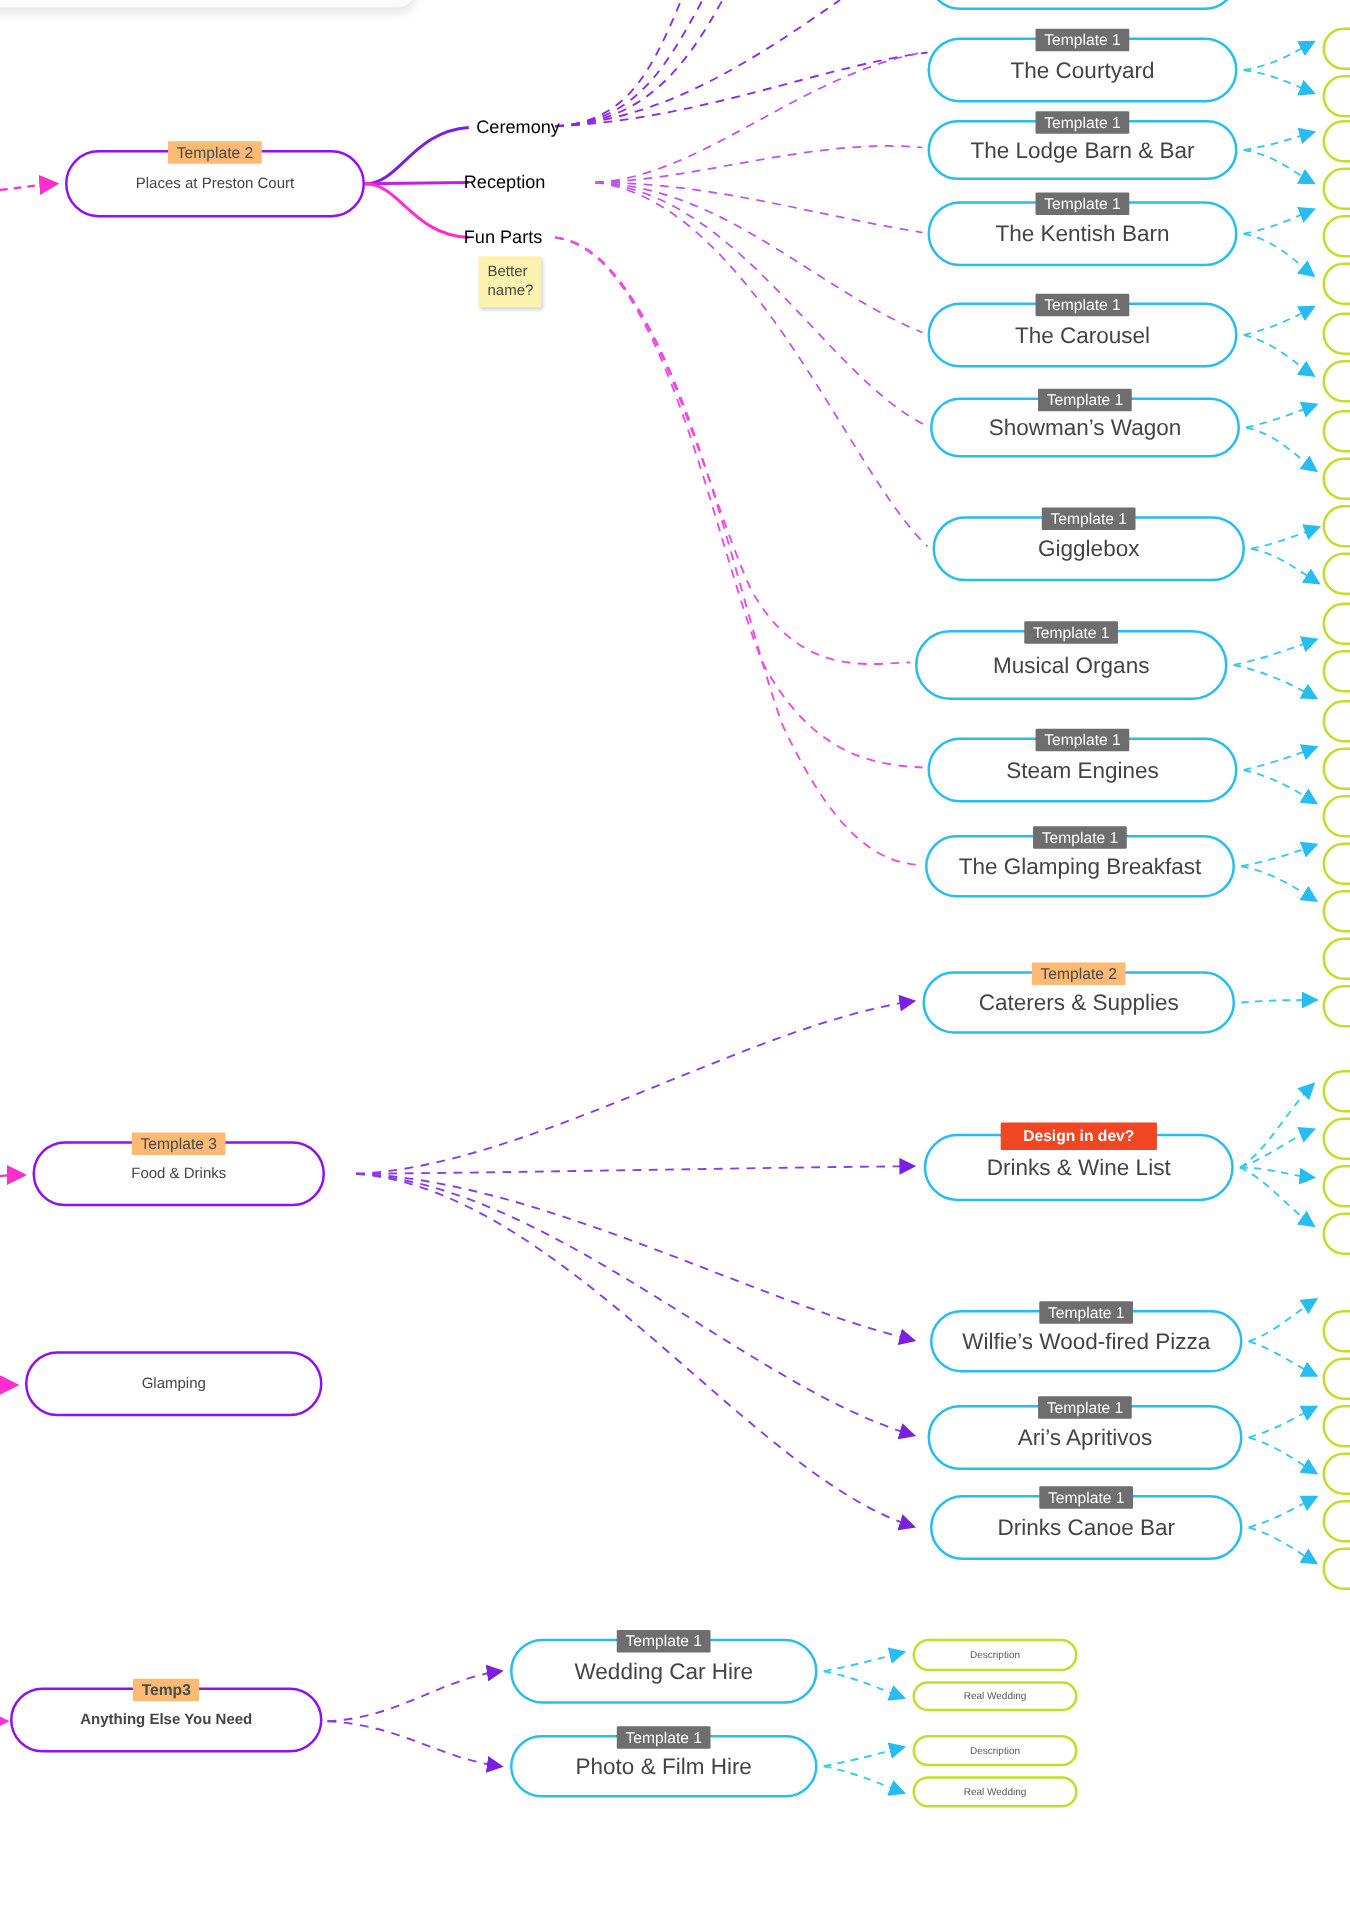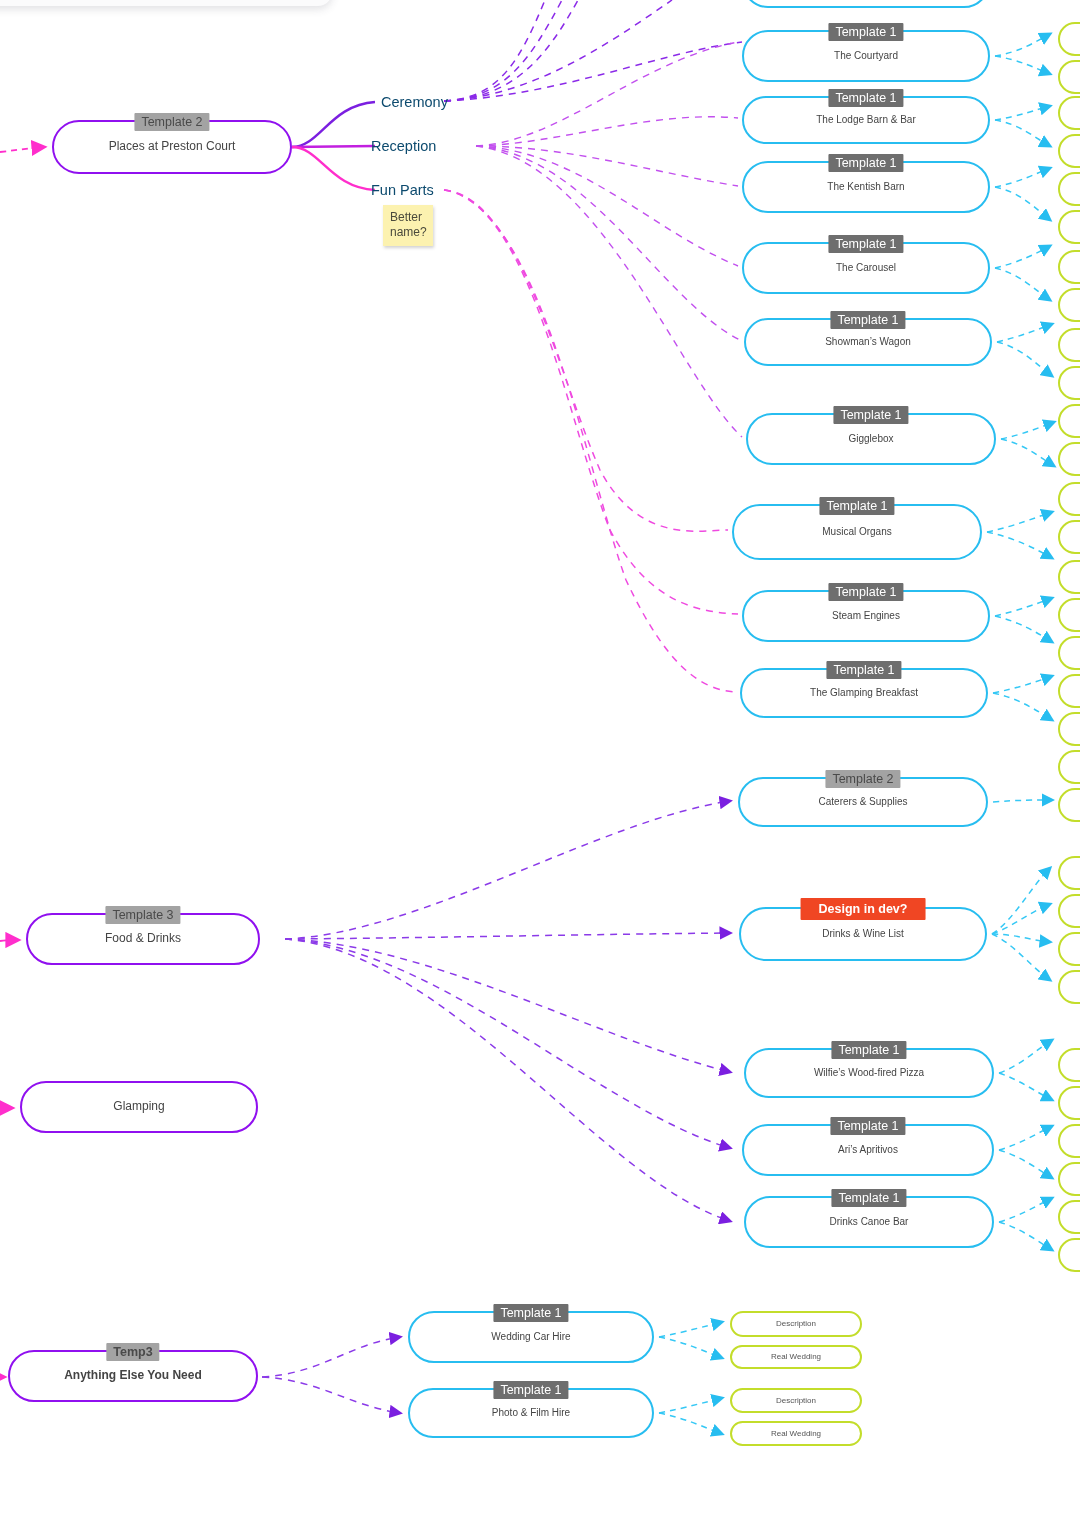--- a/index.html
+++ b/index.html
@@ -25,37 +25,37 @@
     position:absolute; display:flex; align-items:center; justify-content:center;
     background:#ffffff; border:2.2px solid #a020f0; border-radius:999px;
     text-align:center; line-height:1.15;
   }
   .node .label{ padding:0 16px; display:block; }
   .node.purple{ border-color:#9010ef; }
   .node.cyan  { border-color:#27bdf0; }
   .node.lime  { border-color:#c3dd2b; border-width:2px;align-items:center; }
 
   .n-lg .label{ font-size:12px; }
-  .n-md .label{ font-size:10px; }
+  .n-md .label{ font-size:18px; }
   .n-sm .label{ font-size:8px; color:#555; }
 
   
   .badge{
     position:absolute; top:-9px; left:50%; transform:translateX(-50%);
     font-size:12.5px; line-height:18px; height:18px; padding:0 7px;
     white-space:nowrap; border-radius:1px;
   }
-  .badge.grey   { background:#a3a3a3; color:#4a4a4a; }
+  .badge.grey   { background:#fdba74; color:#4a4a4a; }
   .badge.dark   { background:#6e6e6e; color:#ffffff; }
   .badge.orange { background:#f04623; color:#ffffff; font-weight:600;
                   height:22px; line-height:22px; top:-11px; padding:0 18px; }
 
   
   .blabel{
-    position:absolute; font-size:14.5px; color:#0c4a6e; white-space:nowrap;
+    position:absolute; font-size:14.5px; color:#000000; white-space:nowrap;
     transform:translateY(-50%);
   }
 
   
   .sticky{
     position:absolute; background:#fcf2b0; color:#4a4a3c;
     font-size:12px; line-height:15px; padding:5px 6px 6px 7px;
     box-shadow:1px 2px 3px rgba(0,0,0,.18);
   }
 </style>

